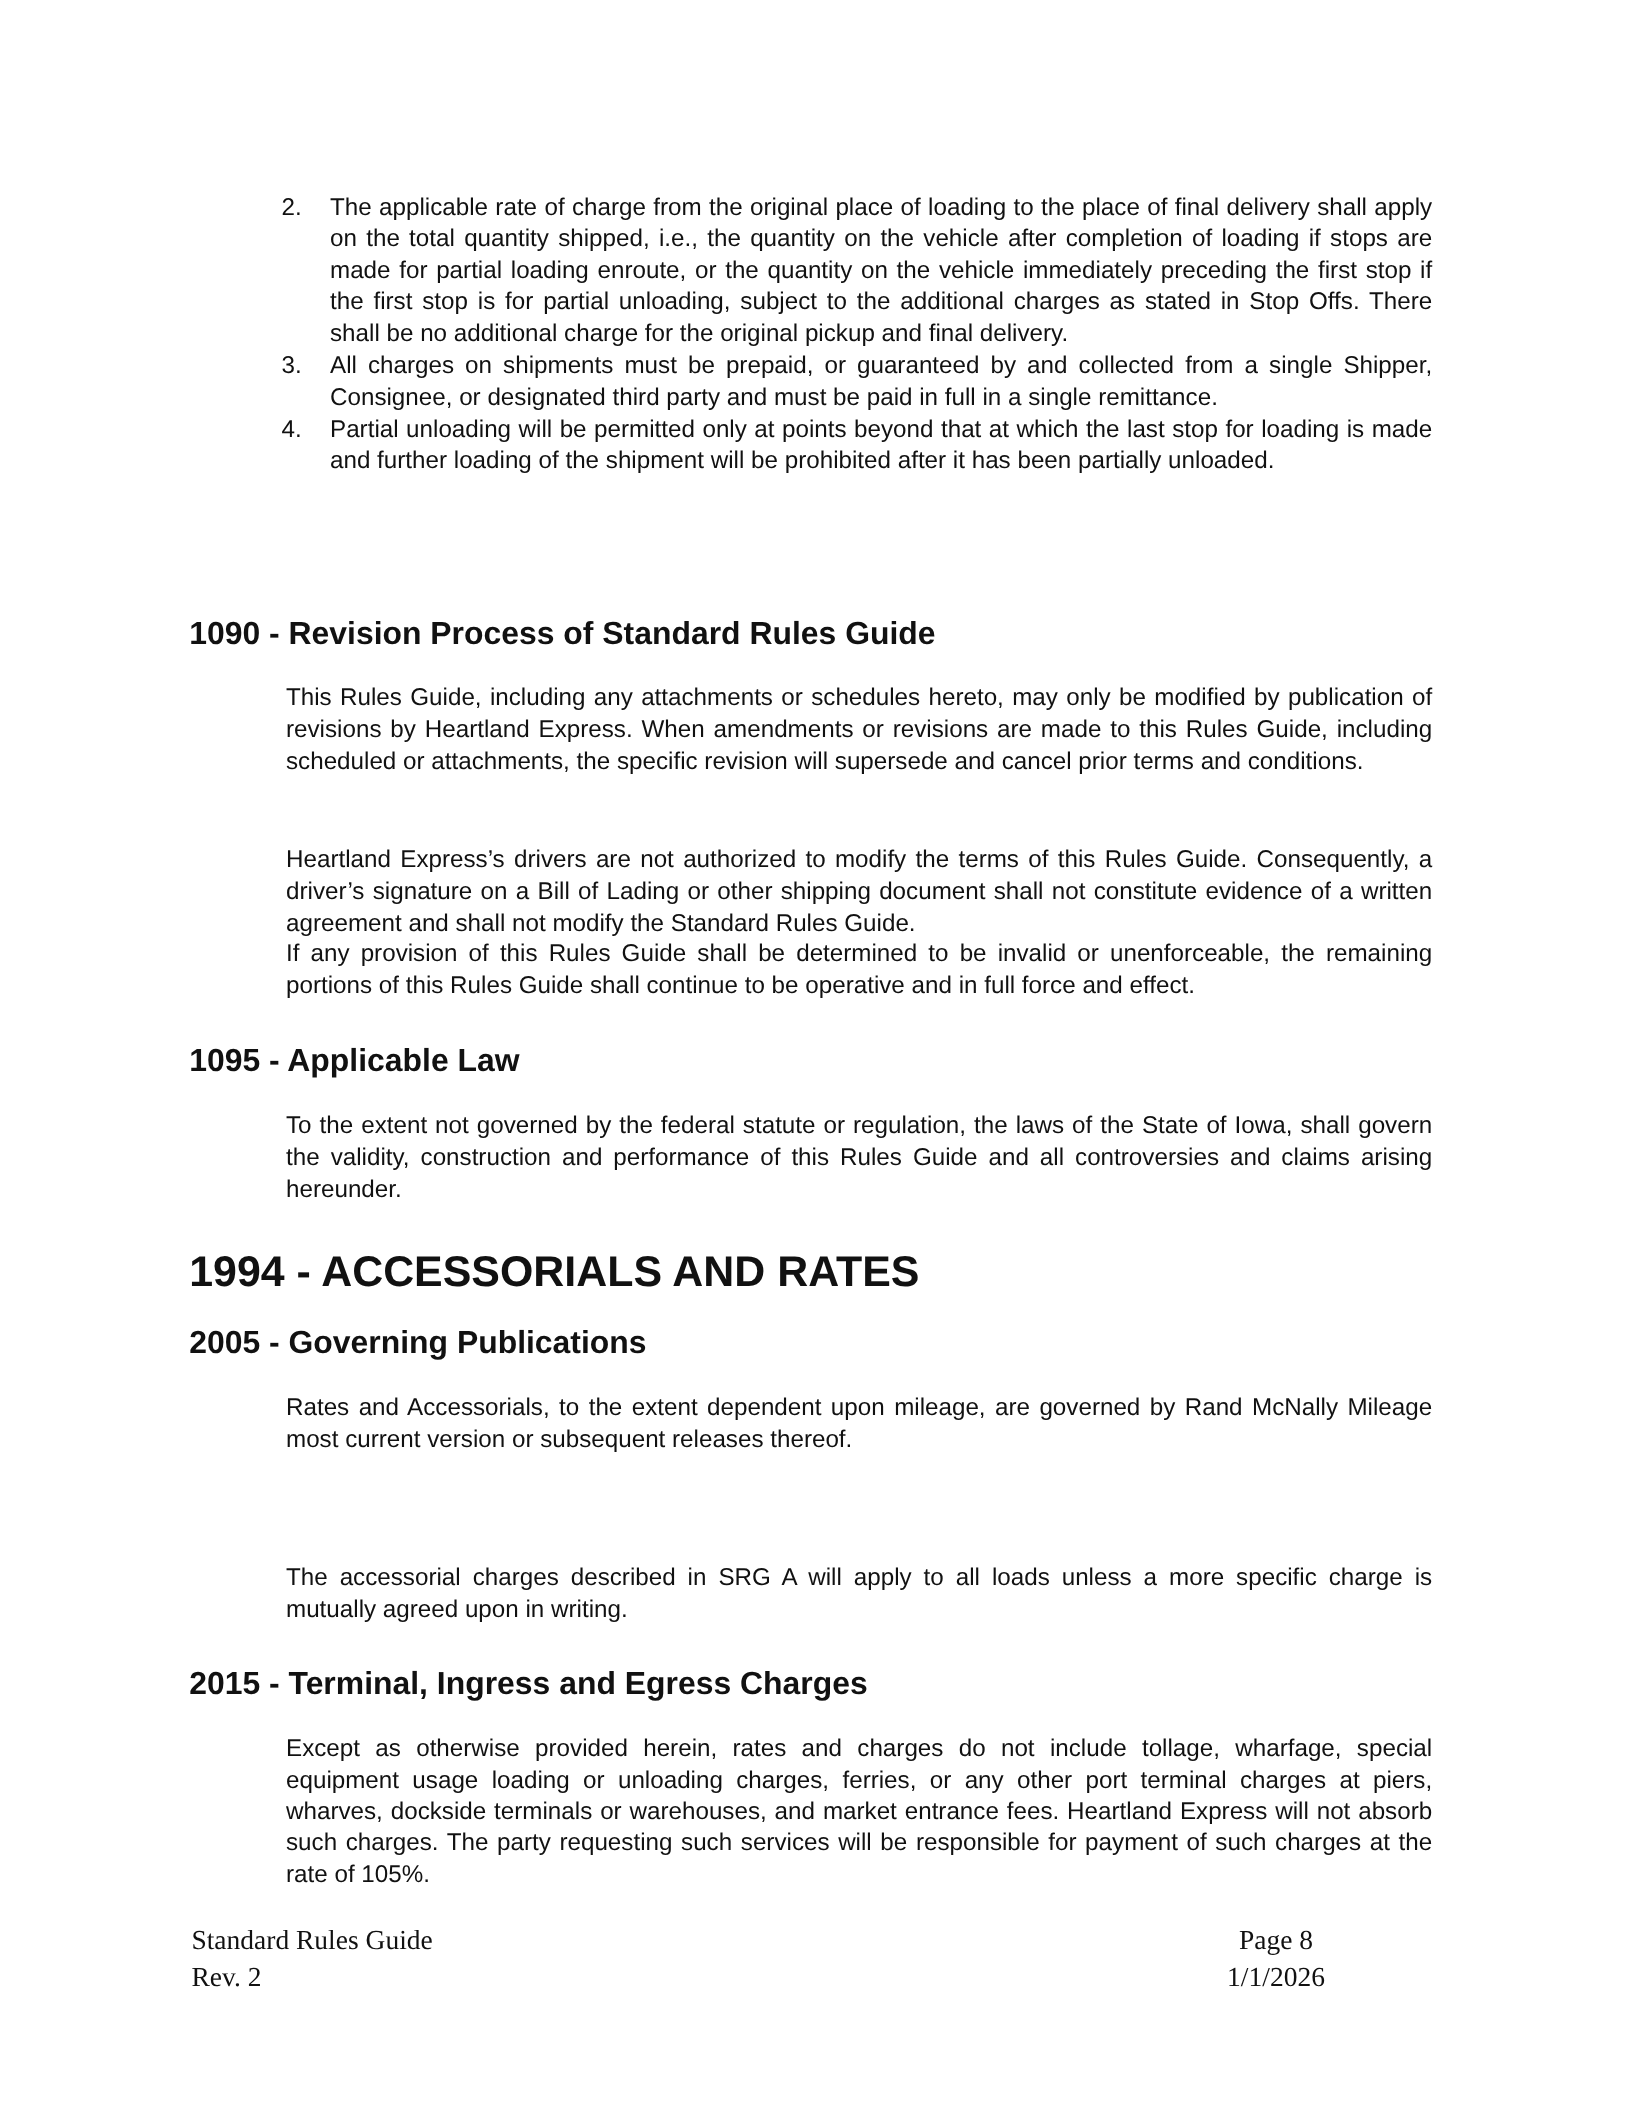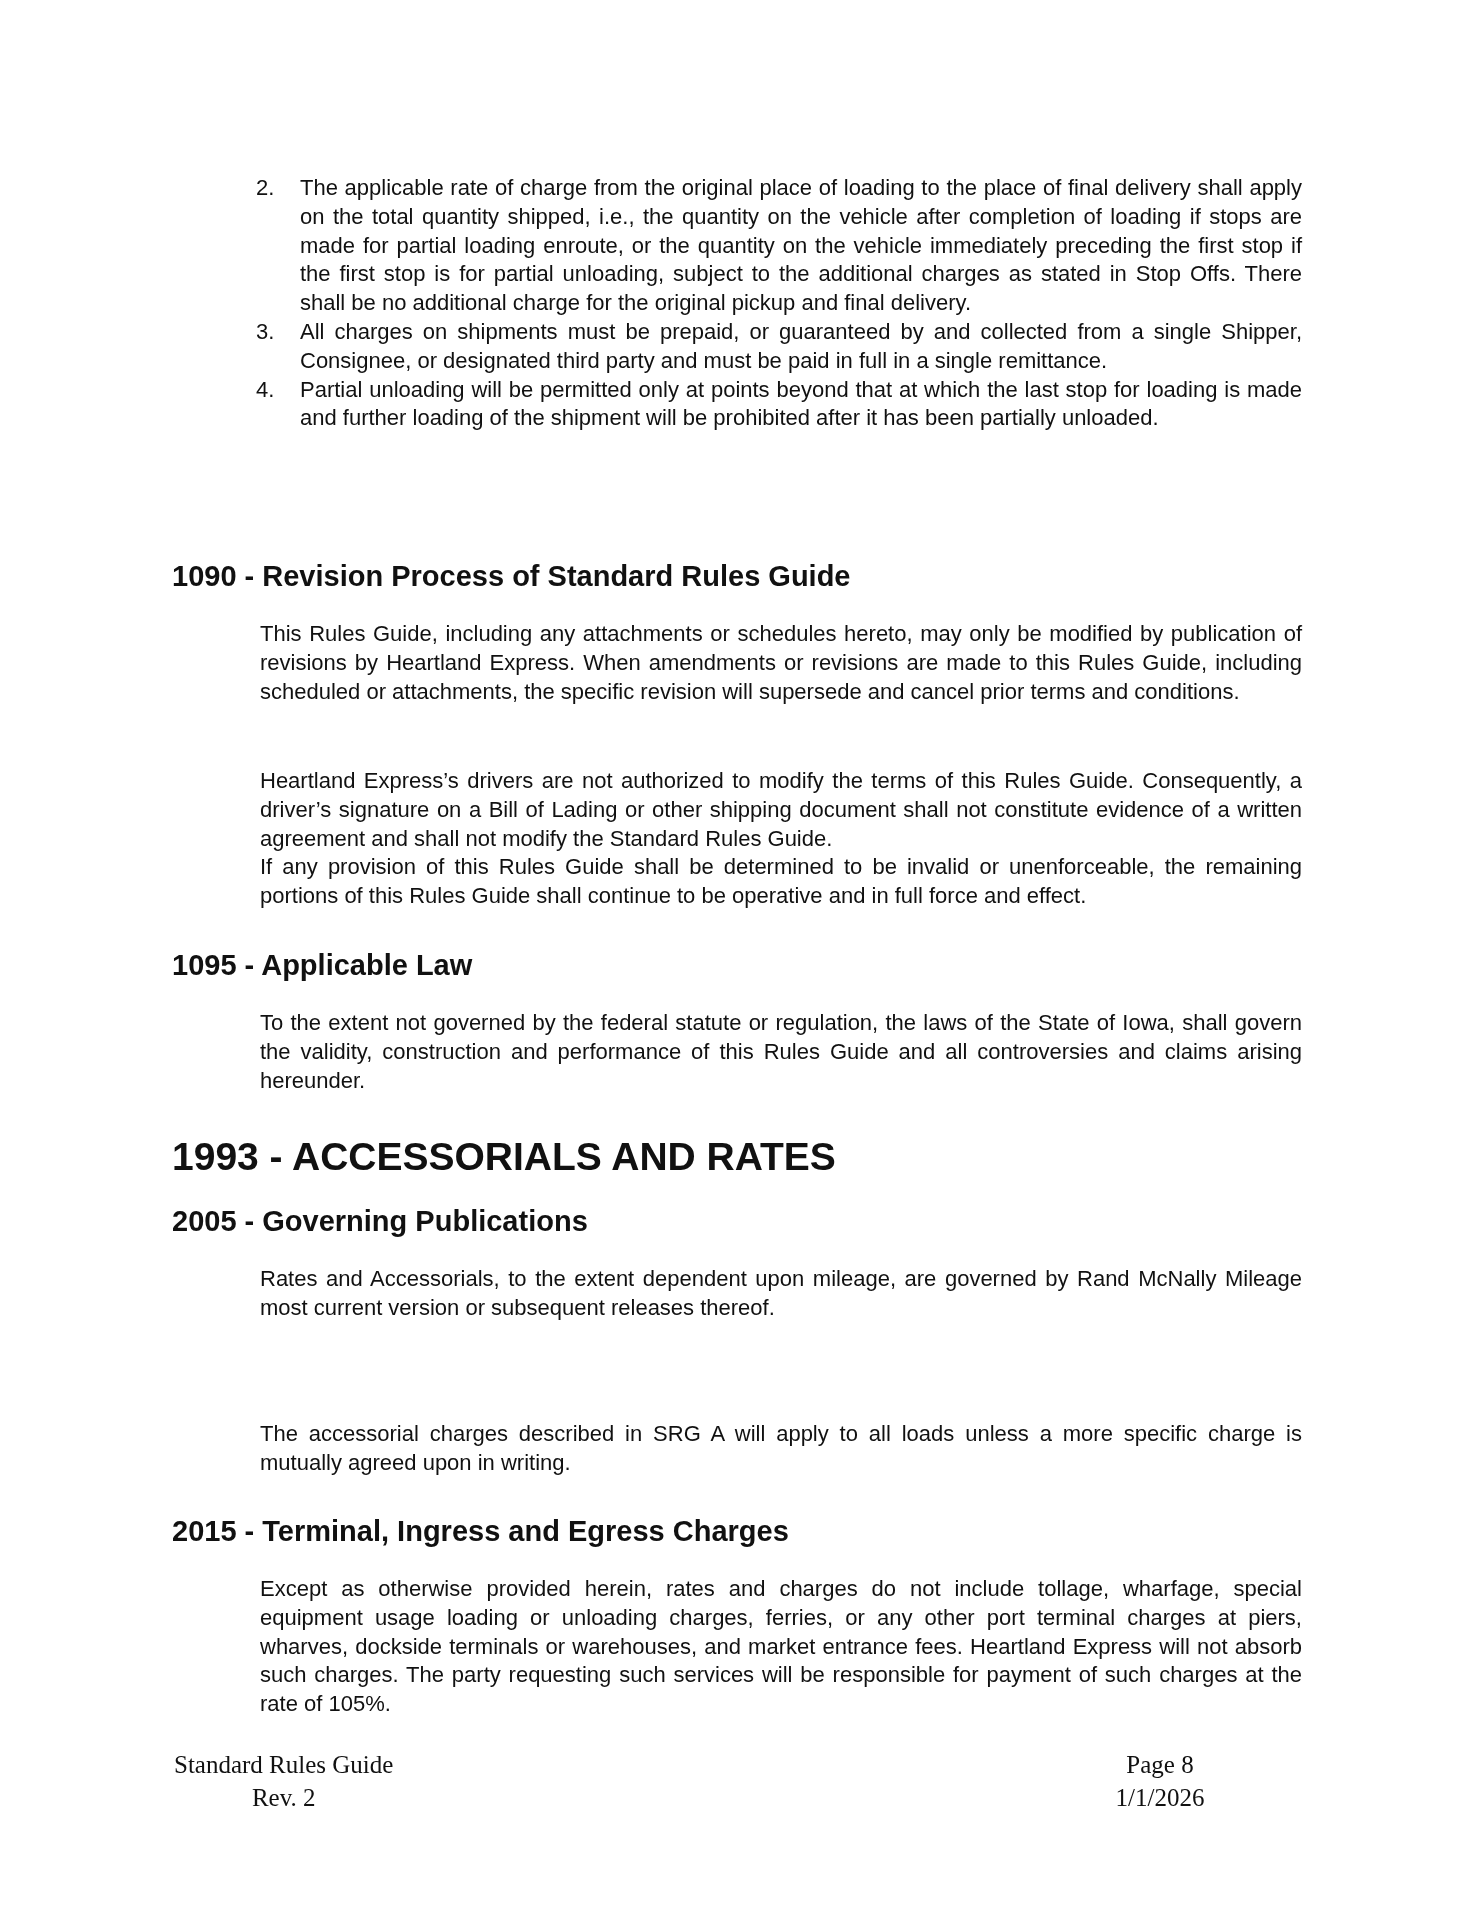--- a/index.html
+++ b/index.html
@@ -6,21 +6,21 @@
     body { width: 1484px; height: 1920px; position: relative; overflow: hidden; color: #111111; }
     .page { position: absolute; left: 0; top: 0; width: 1484px; height: 1920px; }
     .sans { font-family: "Liberation Sans", "DejaVu Sans", sans-serif; }
     .body-text { font-size: 22px; line-height: 28.8px; text-align: justify; }
     ol.list { position: absolute; left: 256px; top: 174px; width: 1046px; margin: 0; padding: 0; list-style: none; }
     ol.list li { position: relative; padding-left: 44px; }
     ol.list li .num { position: absolute; left: 0; top: 0; }
     .h2 { position: absolute; left: 172px; font-weight: bold; font-size: 29px; line-height: 36px; margin: 0; }
     .h1 { position: absolute; left: 172px; font-weight: bold; font-size: 39px; line-height: 46px; margin: 0; }
     .para { position: absolute; left: 260px; width: 1042px; margin: 0; }
-    .footer { position: absolute; font-family: "Liberation Serif", "DejaVu Serif", serif; font-size: 25px; line-height: 33px; text-align: center; }
+    .footer { position: absolute; font-family: "Liberation Serif", "DejaVu Serif", serif; font-size: 25px; line-height: 33px; }
     .footer-left { left: 174px; top: 1748px; }
     .footer-right { left: 1090px; top: 1748px; width: 140px; text-align: center; }
   </style>
 </head>
 <body>
 
 <div class="page sans">
 
   <ol class="list body-text">
     <li>
@@ -38,21 +38,21 @@
   </ol>
 
   <h2 class="h2" style="top:558px;text-align:center;">1090 - Revision Process of Standard Rules Guide</h2>
   <p class="para body-text" style="top:620px;">This Rules Guide, including any attachments or schedules hereto, may only be modified by publication of revisions by Heartland Express.  When amendments or revisions are made to this Rules Guide, including scheduled or attachments, the specific revision will supersede and cancel prior terms and conditions.</p>
   <p class="para body-text" style="top:853px;">If any provision of this Rules Guide shall be determined to be invalid or unenforceable, the remaining portions of this Rules Guide shall continue to be operative and in full force and effect.</p>
   <p class="para body-text" style="top:767px;">Heartland Express’s drivers are not authorized to modify the terms of this Rules Guide. Consequently, a driver’s signature on a Bill of Lading or other shipping document shall not constitute evidence of a written agreement and shall not modify the Standard Rules Guide.</p>
 
   <h2 class="h2" style="top:947px;">1095 - Applicable Law</h2>
   <p class="para body-text" style="top:1009px;">To the extent not governed by the federal statute or regulation, the laws of the State of Iowa, shall govern the validity, construction and performance of this Rules Guide and all controversies and claims arising hereunder.</p>
 
-  <h1 class="h1" style="top:1134px;">1993 - ACCESSORIALS AND RATES</h1>
+  <h1 class="h1" style="top:1134px;">1994 - ACCESSORIALS AND RATES</h1>
 
   <h2 class="h2" style="top:1203px;">2005 - Governing Publications</h2>
   <p class="para body-text" style="top:1265px;">Rates and Accessorials, to the extent dependent upon mileage, are governed by Rand McNally Mileage most current version or subsequent releases thereof.</p>
 
   <p class="para body-text" style="top:1420px;">The accessorial charges described in SRG A will apply to all loads unless a more specific charge is mutually agreed upon in writing.</p>
 
   <h2 class="h2" style="top:1513px;">2015 - Terminal, Ingress and Egress Charges</h2>
   <p class="para body-text" style="top:1575px;">Except as otherwise provided herein, rates and charges do not include tollage, wharfage, special equipment usage loading or unloading charges, ferries, or any other port terminal charges at piers, wharves, dockside terminals or warehouses, and market entrance fees.  Heartland Express will not absorb such charges.  The party requesting such services will be responsible for payment of such charges at the rate of 105%.</p>
 
   <div class="footer footer-left">

